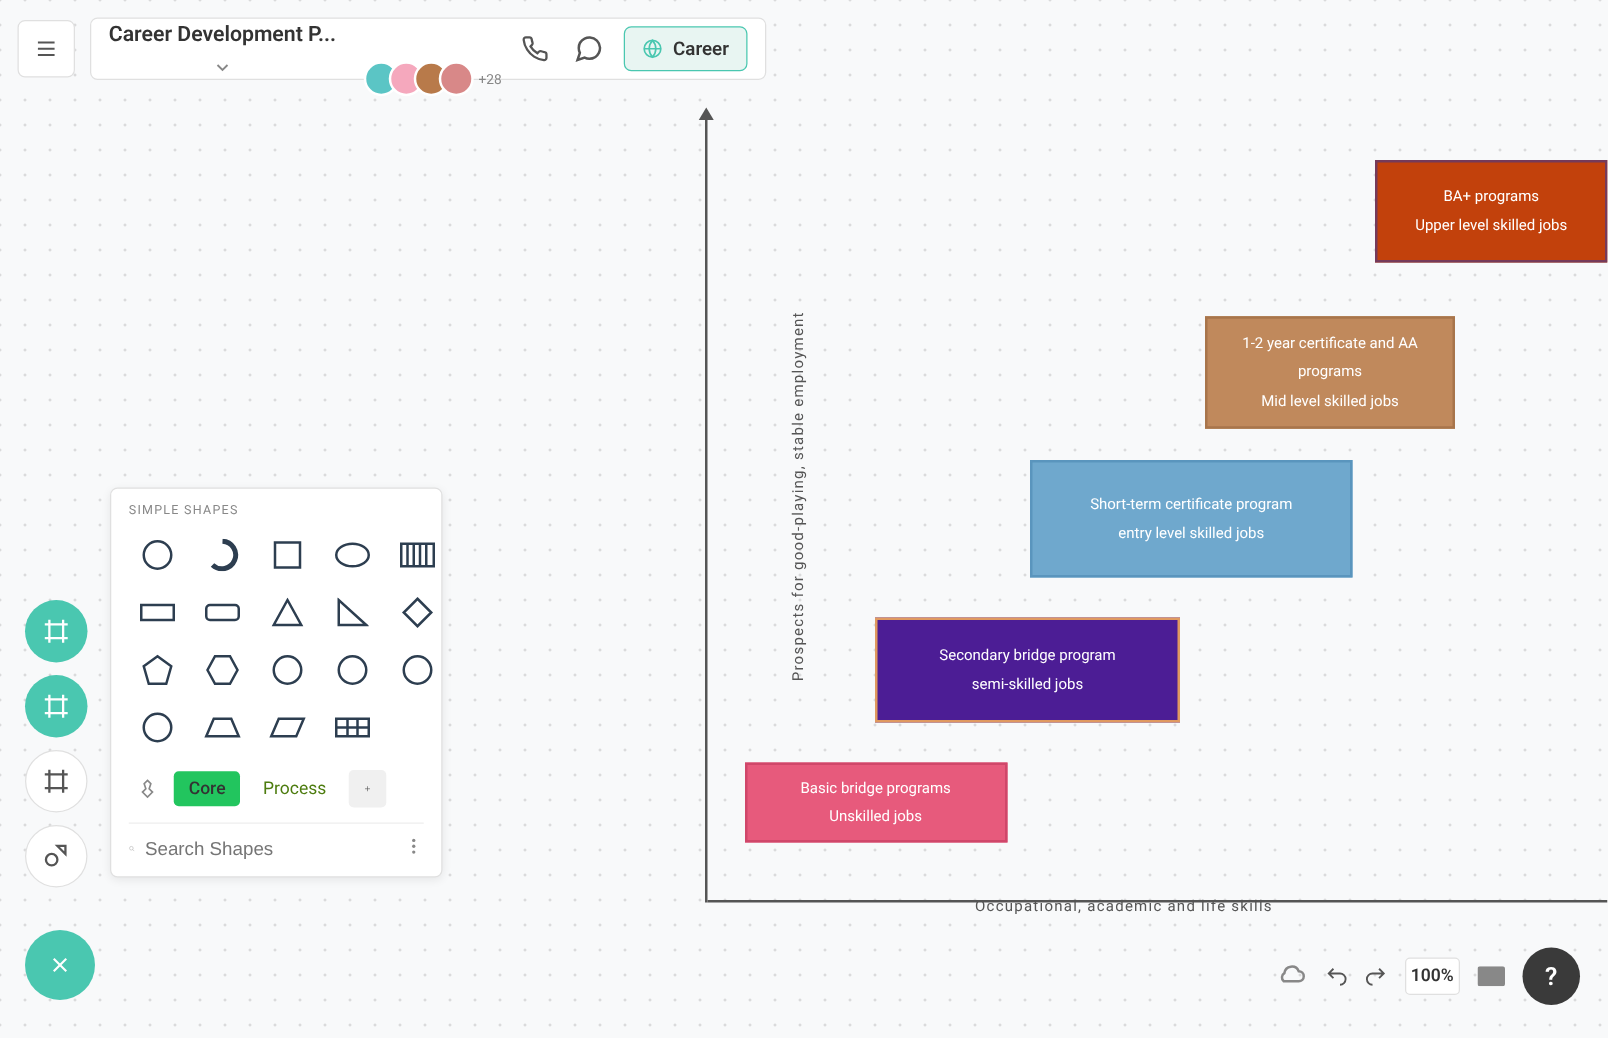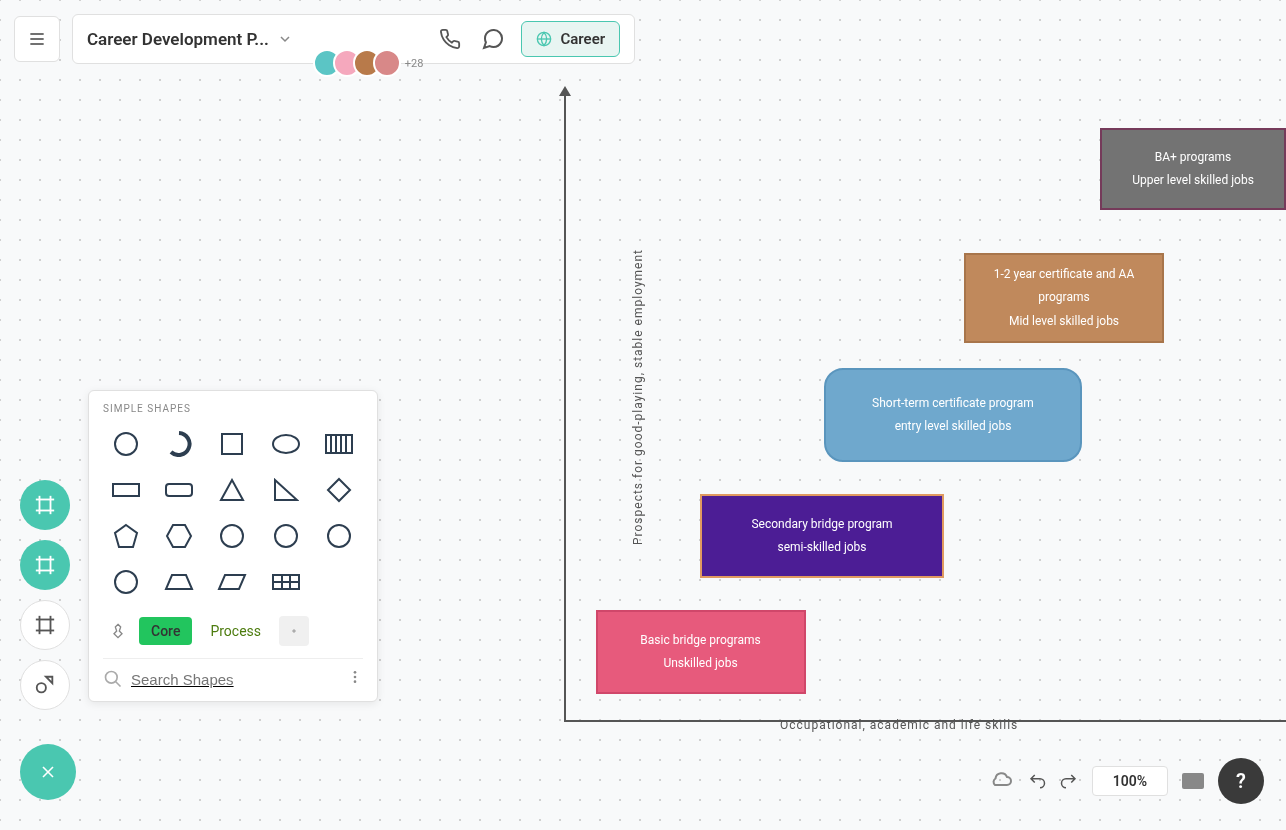--- a/index.html
+++ b/index.html
@@ -49,20 +49,21 @@
   gap: 12px;
 }
 .doc-title {
   font-size: 17px;
   font-weight: 600;
   color: #333;
   display: flex;
   align-items: center;
   gap: 10px;
   padding-right: 10px;
+  flex-direction: column;
 }
 .chevron-down { width: 12px; height: 12px; }
 .avatars {
   display: flex;
   align-items: center;
   margin-top: 48px;
 }
 .avatar {
   width: 28px; height: 28px;
   border-radius: 50%;
@@ -129,21 +130,21 @@
   display: flex;
   align-items: center;
   justify-content: center;
   cursor: pointer;
   z-index: 10;
 }
 .shape-panel {
   position: absolute;
   left: 88px;
   top: 390px;
-  width: 290px;
+  width: 266px;
   background: #fff;
   border: 1px solid #e0e0e0;
   border-radius: 6px;
   box-shadow: 0 2px 8px rgba(0,0,0,0.08);
   z-index: 9;
   padding: 12px 14px;
 }
 .shape-panel-title {
   font-size: 10px;
   letter-spacing: 1px;
@@ -195,21 +196,20 @@
   align-items: center;
   justify-content: center;
   background: #f0f0f0;
 }
 .shape-search {
   display: flex;
   align-items: center;
   gap: 8px;
   border-top: 1px solid #eee;
   padding-top: 10px;
-  text-decoration: underline;
 }
 .shape-search input {
   border: none;
   outline: none;
   flex: 1;
   font-size: 15px;
   color: #888;
 }
 .shape-search .dots {
   cursor: pointer;
@@ -270,45 +270,45 @@
   font-size: 12px;
   text-align: center;
   display: flex;
   flex-direction: column;
   align-items: center;
   justify-content: center;
   gap: 4px;
   line-height: 1.6;
 }
 .diag-box span { display: block; }
-.box-1 { left: 596px; top: 610px; width: 210px; height: 84px; background: #e75a7c; border-color: #d0476a; padding-left: 13px; }
+.box-1 { left: 596px; top: 610px; width: 210px; height: 64px; background: #e75a7c; border-color: #d0476a; padding-left: 13px; }
 .box-2 { left: 700px; top: 494px; width: 244px; height: 84px; background: #4c1d95; border-color: #e09960; }
-.box-3 { left: 824px; top: 368px; width: 258px; height: 94px; background: #6fa8cd; border-color: #5a95bd; border-radius: 19px; }
+.box-3 { left: 824px; top: 368px; width: 258px; height: 94px; background: #6fa8cd; border-color: #5a95bd; }
 .box-4 { left: 964px; top: 253px; width: 200px; height: 90px; background: #c0895c; border-color: #a8754b; }
-.box-5 { left: 1100px; top: 128px; width: 186px; height: 82px; background: #737373; border-color: #753a5a; }
+.box-5 { left: 1100px; top: 128px; width: 186px; height: 82px; background: #c2410c; border-color: #753a5a; }
 .bottom-bar {
   position: absolute;
   right: 22px;
   bottom: 26px;
   display: flex;
   align-items: center;
   gap: 14px;
   z-index: 10;
 }
 .bottom-bar .bb-item {
   display: flex;
   align-items: center;
   justify-content: center;
   cursor: pointer;
 }
 .zoom-level {
   background: #fff;
   border: 1px solid #e0e0e0;
   border-radius: 4px;
-  padding: 6px 20px;
+  padding: 6px 4px;
   font-size: 14px;
   font-weight: 600;
   color: #333;
 }
 .help-fab {
   width: 46px; height: 46px;
   border-radius: 50%;
   background: #3a3a3a;
   color: #fff;
   display: flex;

